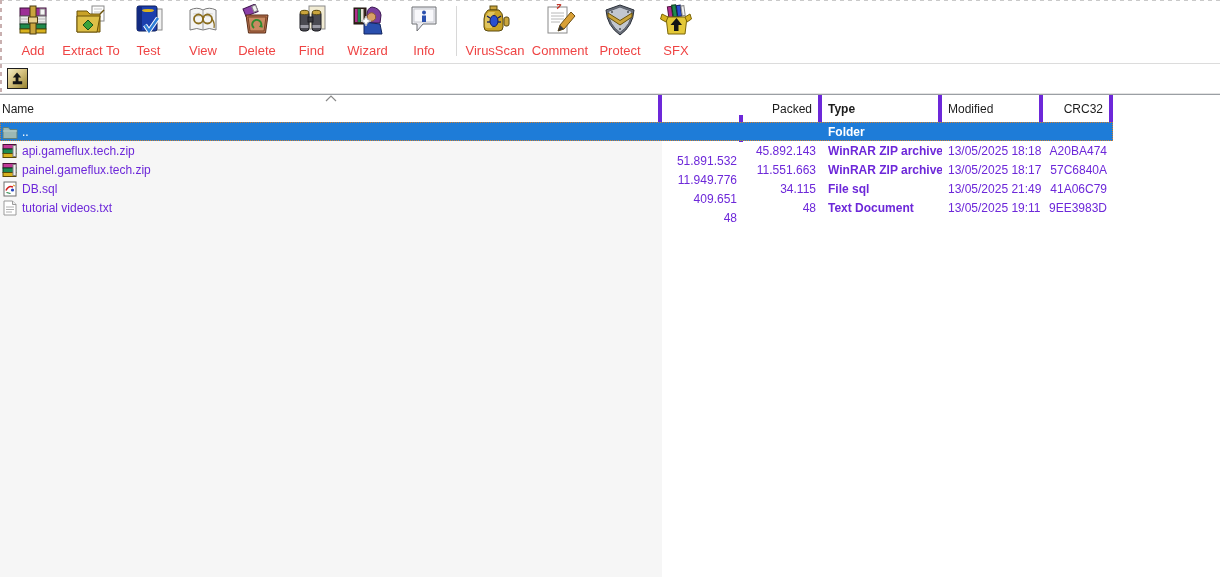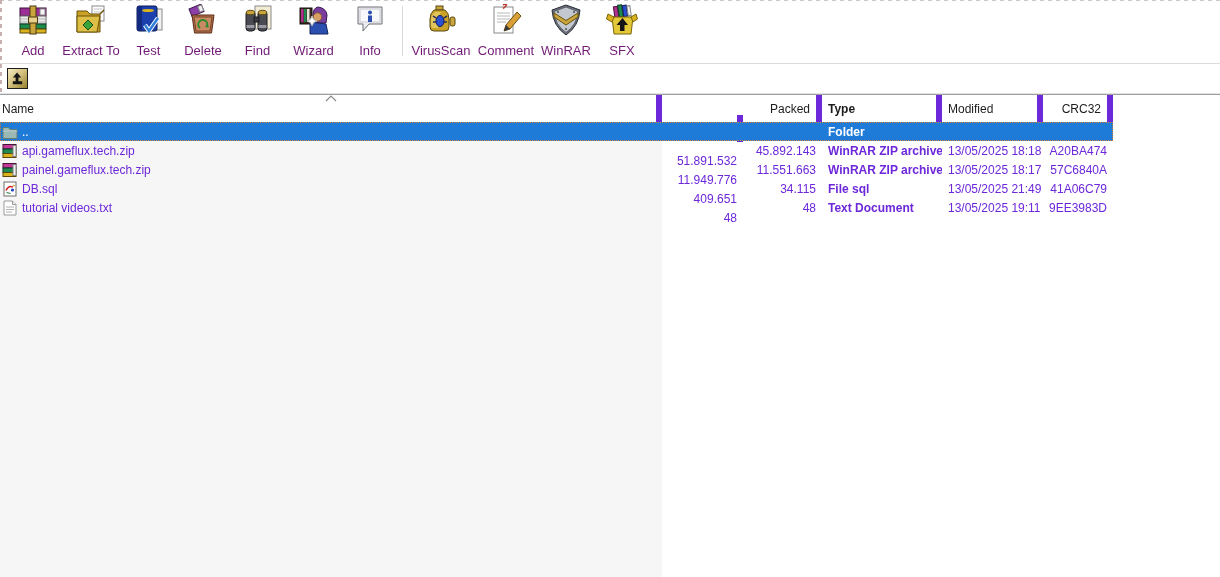--- a/index.html
+++ b/index.html
@@ -20,21 +20,21 @@
   .toolbar {
     position: absolute; top: 0; left: 0; width: 1220px; height: 64px;
     background: #ffffff; border-bottom: 1px solid #dcdcdc;
     display: flex; align-items: flex-start; padding: 3px 0 0 5px;
   }
   .tb-btn {
     display: flex; flex-direction: column; align-items: center;
     padding-top: 1px; height: 58px; cursor: default;
   }
   .tb-btn .tb-icon { width: 32px; height: 32px; display: block; }
-  .tb-btn .tb-label { font-size: 13px; color: #701a75; margin-top: 8px; white-space: nowrap; line-height: 14px; }
+  .tb-btn .tb-label { font-size: 13px; color: #ef4444; margin-top: 8px; white-space: nowrap; line-height: 14px; }
   .w56{width:56px}.w60{width:60px}.w55{width:55px}.w54{width:54px}.w57{width:57px}.w68{width:68px}.w62{width:62px}.w58{width:58px}
   .tb-sep { width: 1px; height: 50px; background: #d8d8d8; margin: 3px 4px 0 4px; flex: 0 0 1px; }
 
   
   .nav-row {
     position: absolute; top: 65px; left: 0; width: 1220px; height: 29px;
     background: #ffffff; border-bottom: 1px solid #e3e3e3;
   }
   .up-btn {
     position: absolute; left: 7px; top: 3px; width: 21px; height: 21px;
@@ -45,21 +45,21 @@
 
   
   .list {
     position: absolute; top: 94px; left: 0; width: 1220px; height: 483px;
     background: #ffffff; border-top: 1px solid #9b9fa4;
     display: flex; flex-direction: column;
   }
   .hdr { height: 27px; width: 1113px; display: flex; position: relative; background: #fff; flex: 0 0 27px; }
   .hdr-cell {
     display: flex; align-items: center; font-size: 12px; color: #1c1c1c;
-    padding: 0 6px; border-right: 6px solid #6d28d9; height: 100%;
+    padding: 0 6px; border-right: 4px solid #6d28d9; height: 100%;
   }
   .sort-caret { position: absolute; top: 0; left: 325px; width: 12px; height: 7px; color: #8a8a8a; }
   .list-body { position: relative; flex: 1; width: 1220px; }
   .col-shade { position: absolute; top: 0; left: 0; width: 662px; height: 100%; background: #f6f6f6; }
 
   .row { position: relative; display: flex; width: 1113px; height: 19px; font-size: 12px; color: #6d28d9; align-items: center; }
   .row.selected { background: #1e7cd8; color: #ffffff; outline: 1px dotted #d0802f; outline-offset: -1px; z-index: 2; }
   .cell { display: flex; align-items: center; padding: 0 6px; height: 100%; overflow: hidden; white-space: nowrap; }
   .c-name { width: 662px; padding: 0 4px 0 2px; gap: 4px; }
   .c-size { width: 81px; justify-content: flex-end; margin-top: 20px; }
@@ -110,20 +110,35 @@
       <rect x="19" y="5" width="10" height="21" fill="#f1f1f1" stroke="#8a8a8a"></rect>
       <rect x="4" y="2" width="20" height="25" rx="2" fill="#1c3fae" stroke="#0a1c56"></rect>
       <rect x="4" y="2" width="5" height="25" rx="2" fill="#122a80"></rect>
       <ellipse cx="15" cy="6.5" rx="6" ry="1.6" fill="#d9b21e"></ellipse>
       <path d="M12 21 l4 6 9 -13" stroke="#ffffff" stroke-width="4.5" fill="none"></path>
       <path d="M12 21 l4 6 9 -13" stroke="#2f7fd6" stroke-width="2.5" fill="none"></path>
     </svg>
     <span class="tb-label">Test</span>
   </div>
 
+  <div class="tb-btn w54">
+    <svg class="tb-icon" viewBox="0 0 32 32">
+      <path d="M3 6 Q10 2.5 16 6 Q22 2.5 29 6 V26 Q22 23 16 26 Q10 23 3 26 Z" fill="#f4f4f4" stroke="#7a7a7a"></path>
+      <line x1="16" y1="6" x2="16" y2="26" stroke="#9a9a9a"></line>
+      <line x1="6" y1="10" x2="13" y2="9" stroke="#d8d8d8"></line>
+        <line x1="6" y1="13" x2="13" y2="12" stroke="#d8d8d8"></line>
+      <line x1="19" y1="9" x2="26" y2="10" stroke="#d8d8d8"></line>
+        <line x1="19" y1="12" x2="26" y2="13" stroke="#d8d8d8"></line>
+      <circle cx="11.5" cy="15" r="4.5" fill="none" stroke="#8a6d1e" stroke-width="1.8"></circle>
+      <circle cx="20.5" cy="15" r="4.5" fill="none" stroke="#8a6d1e" stroke-width="1.8"></circle>
+      <path d="M15.8 13.8 q0.7 -1 1.4 0" fill="none" stroke="#8a6d1e" stroke-width="1.5"></path>
+      <path d="M25 15 q3 4 2 9" fill="none" stroke="#8a6d1e" stroke-width="1.3"></path>
+    </svg>
+    <span class="tb-label">View</span>
+  </div>
 
   <div class="tb-btn w54">
     <svg class="tb-icon" viewBox="0 0 32 32">
       <g transform="rotate(-22 10 6)">
         <rect x="3" y="2" width="13" height="8" fill="#8b3fa8" stroke="#41164f"></rect>
         <rect x="12" y="3" width="4" height="6" fill="#f0f0f0" stroke="#888"></rect>
       </g>
       <path d="M5 11 h22 l-2.5 18 h-17 Z" fill="#b5714f" stroke="#5a2d16"></path>
       <path d="M7 13 h18 l-2 14 h-14 Z" fill="#c98a63" stroke="#7a4526"></path>
       <path d="M13 24 a4.5 4.5 0 1 1 6.5 -1" fill="none" stroke="#2e8b2e" stroke-width="2"></path>
@@ -203,21 +218,21 @@
 
   <div class="tb-btn w58">
     <svg class="tb-icon" viewBox="0 0 32 32">
       <path d="M16 1 L30 6 Q29 22 16 31 Q3 22 2 6 Z" fill="#6a6f7a" stroke="#2a2f38"></path>
       <path d="M16 3 L28 7.5 Q27 21 16 28.5 Q5 21 4 7.5 Z" fill="#c2c7d0" stroke="#5a5f6a"></path>
       <path d="M4 9 L16 16.5 L28 9 L28 13 L16 21 L4 13 Z" fill="#caa53d" stroke="#6b5208"></path>
       <circle cx="8" cy="8" r="1" fill="#4a4f58"></circle>
         <circle cx="24" cy="8" r="1" fill="#4a4f58"></circle>
       <circle cx="16" cy="25" r="1" fill="#4a4f58"></circle>
     </svg>
-    <span class="tb-label">WinRAR</span>
+    <span class="tb-label">Protect</span>
   </div>
 
   <div class="tb-btn w54">
     <svg class="tb-icon" viewBox="0 0 32 32">
       <g transform="rotate(-8 14 7)">
         <rect x="8" y="2" width="4" height="11" fill="#b03090" stroke="#501040"></rect>
         <rect x="12.5" y="1" width="4" height="12" fill="#1f8a4d" stroke="#0b3d1f"></rect>
         <rect x="17" y="2" width="4" height="11" fill="#2a4fd0" stroke="#101c60"></rect>
         <rect x="21.5" y="3" width="3" height="10" fill="#f0f0f0" stroke="#888"></rect>
       </g>

